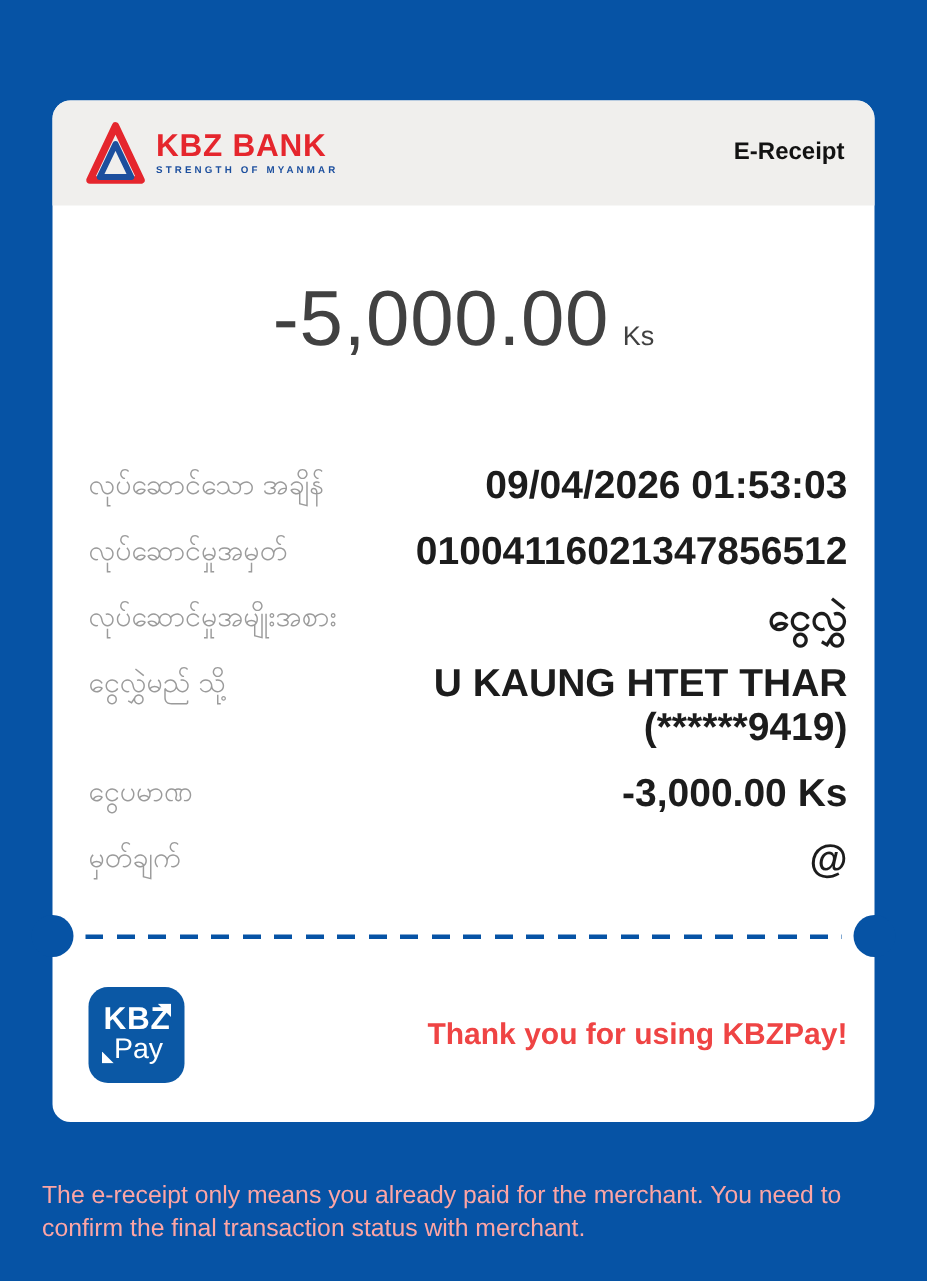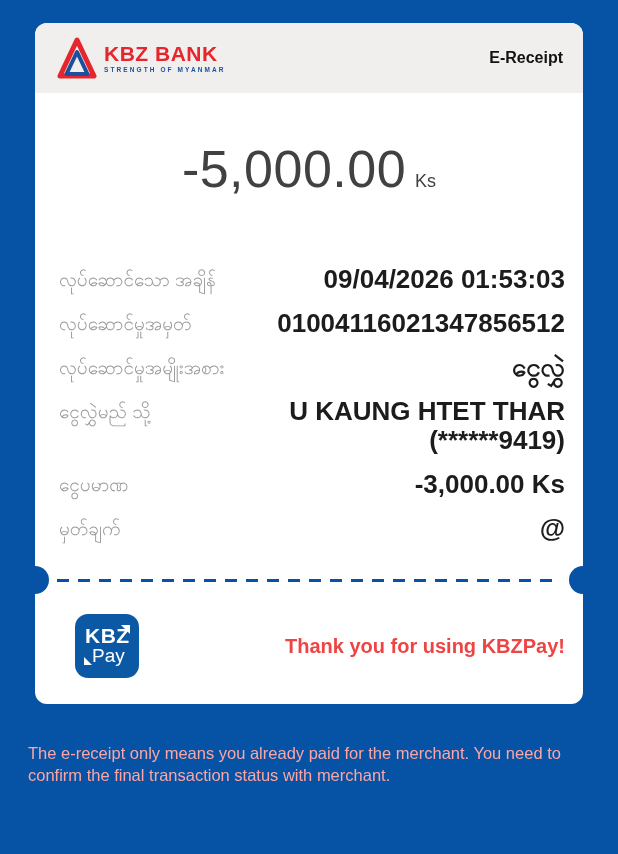--- a/index.html
+++ b/index.html
@@ -6,21 +6,21 @@
   html,body { width:618px; height:854px; }
   body {
     background:#0653a5;
     font-family:"Liberation Sans", sans-serif;
     overflow:hidden;
   }
 
   .receipt-card {
     position:relative;
     width:548px;
-    margin:23px auto 0;
+    margin:67px auto 0;
     background:#ffffff;
     border-radius:12px;
   }
 
   
   .card-header {
     height:70px;
     background:#f0efed;
     border-radius:12px 12px 0 0;
     display:flex;
@@ -97,21 +97,21 @@
     top:-13px;
   }
   .notch-left  { left:-36px; }
   .notch-right { right:-36px; }
 
   
   .card-footer {
     display:flex;
     align-items:center;
     justify-content:space-between;
-    padding:32px 18px 26px 40px;
+    padding:32px 18px 26px 24px;
   }
   .kbzpay-logo {
     position:relative;
     width:64px; height:64px;
     background:#0b58a5;
     border-radius:13px;
     color:#ffffff;
     flex:0 0 auto;
   }
   .kbzpay-line1 {

